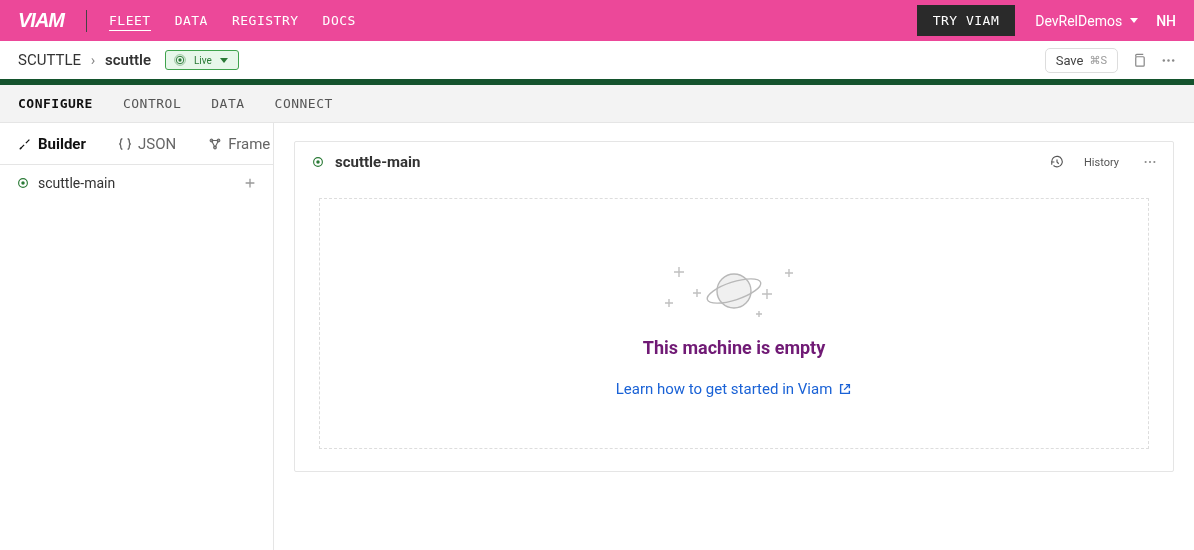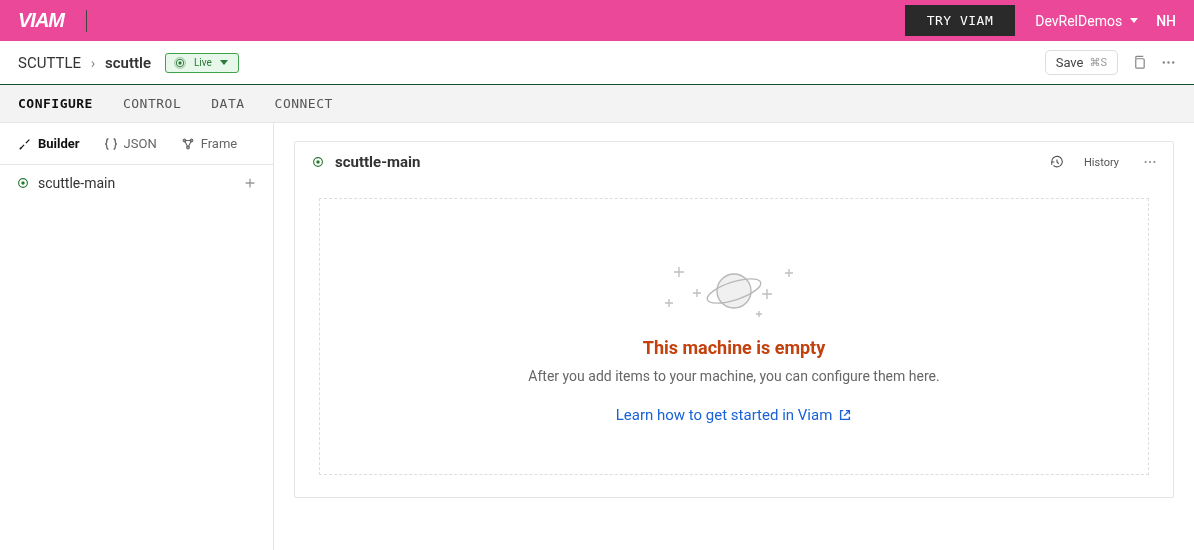--- a/index.html
+++ b/index.html
@@ -7,73 +7,79 @@
 .mono { font-family: "SF Mono", Monaco, Consolas, monospace; letter-spacing: 0.5px; }
 
 
 .topbar { background: #ec4899; color: #fff; height: 41px; display: flex; align-items: center; padding: 0 18px 0 18px; }
 .logo { font-weight: 900; font-size: 20px; letter-spacing: -1px; font-style: italic; font-family: Arial, sans-serif; }
 .vdiv { width: 1px; height: 22px; background: #444; margin: 0 22px; }
 .topnav { display: flex; gap: 24px; }
 .topnav-item { font-size: 13px; font-weight: 500; color: #fff; cursor: pointer; padding: 2px 0; }
 .topnav-item.active { border-bottom: 1px solid #fff; }
 .spacer { flex: 1; }
-.try-btn { background: #2a2a2a; color: #fff; padding: 8px 22px; font-size: 13px; cursor: pointer; }
+.try-btn { background: #2a2a2a; color: #fff; padding: 8px 16px; font-size: 13px; cursor: pointer; }
 .org { display: flex; align-items: center; gap: 8px; margin-left: 20px; font-size: 14px; cursor: pointer; }
 .avatar { margin-left: 18px; font-size: 14px; font-weight: 500; }
 
 
-.crumbbar { height: 44px; border-bottom: 1px solid #14532d; display: flex; align-items: center; padding: 0 18px; }
+.crumbbar { height: 44px; border-bottom: 6px solid #14532d; display: flex; align-items: center; padding: 0 18px; }
 .crumb { font-size: 15px; color: #333; }
 .crumb .sep { margin: 0 6px; color: #888; }
 .crumb b { font-weight: 600; }
 .live-badge { margin-left: 14px; display: inline-flex; align-items: center; gap: 8px; background: #e7f7ea; border: 1px solid #3fa34d; color: #2a7a36; padding: 3px 10px 3px 8px; border-radius: 3px; font-size: 10px; cursor: pointer; }
 .right-tools { display:flex; align-items:center; gap:14px; }
 .save-btn { border: 1px solid #ddd; padding: 4px 10px; border-radius: 5px; font-size: 13px; color: #444; display:flex; align-items:center; gap:6px; cursor:pointer; }
 .kbd { font-size: 11px; color: #999; }
 .ghost-icon { color: #888; cursor:pointer; }
 
 
 .tabrow { background: #f3f3f3; border-bottom: 1px solid #e5e5e5; height: 38px; display: flex; align-items: center; gap: 30px; padding: 0 18px; }
 .tab { font-size: 13px; color: #555; font-weight: 500; cursor:pointer; }
 .tab.active { color: #111; font-weight: 700; }
 
 
 .body { display: flex; height: calc(550px - 41px - 44px - 38px); }
 .sidebar { width: 274px; border-right: 1px solid #e5e5e5; }
-.view-toggles { height: 42px; border-bottom: 1px solid #e5e5e5; display:flex; align-items:center; gap: 24px; padding: 0 18px; font-size: 13px; color: #666; }
+.view-toggles { height: 42px; border-bottom: 1px solid #e5e5e5; display:flex; align-items:center; gap: 32px; padding: 0 18px; font-size: 15px; color: #666; }
 .view-toggles .vt { display:flex; align-items:center; gap:6px; cursor:pointer; }
 .view-toggles .vt.active { color:#111; font-weight:700; }
 .side-item { padding: 10px 16px; display:flex; align-items:center; gap:8px; font-size: 14px; }
 .side-item .add { margin-left:auto; color:#999; cursor:pointer; }
 
 .main { flex:1; padding: 18px 20px; }
 .card { border: 1px solid #e5e5e5; border-radius: 2px; }
 .card-head { height: 40px; display:flex; align-items:center; padding: 0 16px; gap: 10px; }
 .card-head .title { font-weight: 700; font-size: 15px; }
 .card-head .hist { margin-left:auto; display:flex; align-items:flex-end; gap:20px; color:#555; font-size:11px; cursor:pointer; }
 .card-head .more { margin-left: 14px; color:#888; cursor:pointer; }
 
 .empty-zone { border: 1px dashed #ddd; margin: 16px 24px 22px 24px; padding: 60px 20px 50px; text-align:center; }
-.empty-title { font-size: 18px; font-weight: 700; color:#c2410c; margin-top:18px; }
+.empty-title { font-size: 18px; font-weight: 700; color:#701a75; margin-top:18px; }
 .empty-sub { font-size: 14px; color:#666; margin-top: 10px; }
 .empty-link { font-size: 15px; color: #1a62d6; margin-top: 22px; display:inline-flex; align-items:center; gap:6px; cursor:pointer; }
 
 .sparkles { display:flex; justify-content:center; }
 
 svg { display:block; }
 .chevron-down { width:0; height:0; border-left:4px solid transparent; border-right:4px solid transparent; border-top:5px solid currentColor; display:inline-block; }
 .live-dot { width:12px; height:12px; }
 </style>
 </head>
 <body>
 
 <div class="topbar">
   <div class="logo mono">VIAM</div>
   <div class="vdiv"></div>
+  <div class="topnav">
+    <div class="topnav-item mono active">FLEET</div>
+    <div class="topnav-item mono">DATA</div>
+    <div class="topnav-item mono">REGISTRY</div>
+    <div class="topnav-item mono">DOCS</div>
+  </div>
   <div class="spacer"></div>
   <div class="try-btn mono">TRY VIAM</div>
   <div class="org">
     <span>DevRelDemos</span>
     <span class="chevron-down"></span>
   </div>
   <div class="avatar">NH</div>
 </div>
 
 <div class="crumbbar">
@@ -195,21 +201,20 @@
               <path d="M20 8 L20 18 M15 13 L25 13"></path>
               <path d="M38 30 L38 38 M34 34 L42 34"></path>
               <path d="M10 40 L10 48 M6 44 L14 44"></path>
               <path d="M108 30 L108 40 M103 35 L113 35"></path>
               <path d="M130 10 L130 18 M126 14 L134 14"></path>
               <path d="M100 52 L100 58 M97 55 L103 55"></path>
             </g>
           </svg>
         </div>
         <div class="empty-title">This machine is empty</div>
-        <div class="empty-sub">After you add items to your machine, you can configure them here.</div>
         <div class="empty-link">
           <span>Learn how to get started in Viam</span>
           <svg width="14" height="14" viewBox="0 0 16 16" fill="none" stroke="currentColor" stroke-width="1.6">
               <path d="M6 3 H3 V13 H13 V10"></path>
               <path d="M9 3 H13 V7"></path>
               <path d="M13 3 L7 9"></path>
             </svg>
         </div>
       </div>
 

